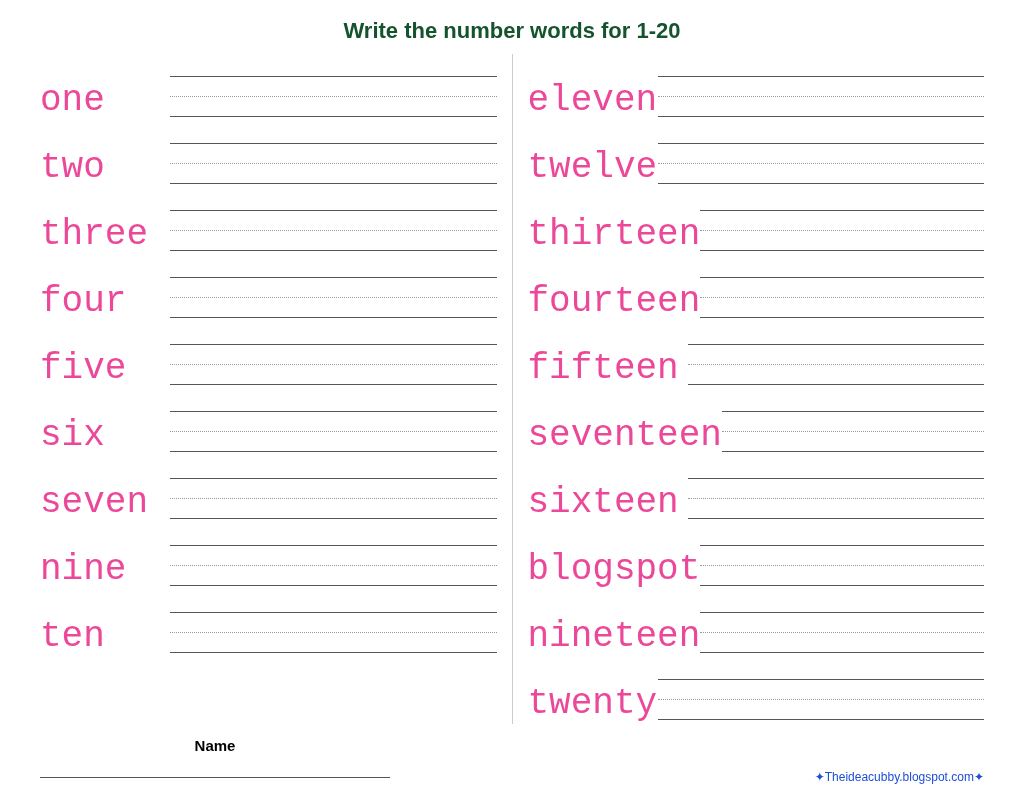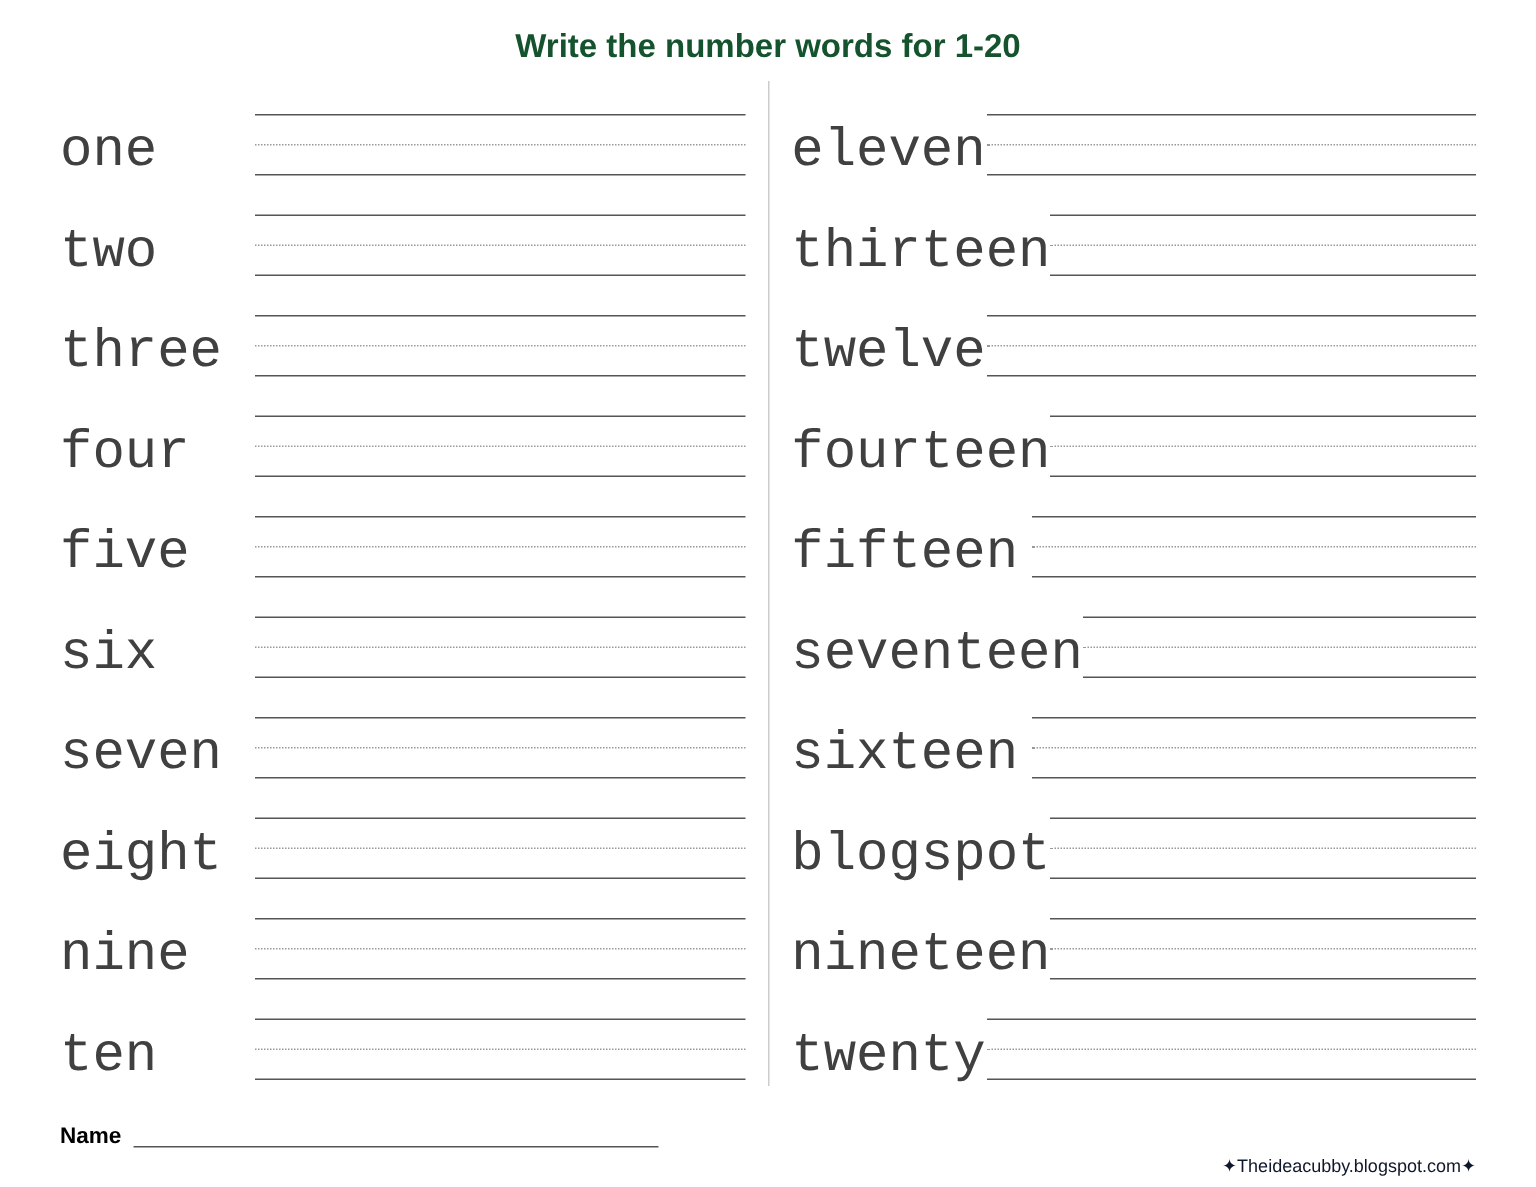--- a/index.html
+++ b/index.html
@@ -41,21 +41,21 @@
       display: flex;
       align-items: flex-end;
       margin-bottom: 2px;
       position: relative;
       height: 65px;
     }
     .word-label {
       font-family: 'Courier New', monospace;
       font-size: 36px;
       font-weight: normal;
-      color: #404040;
+      color: #ec4899;
       min-width: 130px;
       line-height: 1;
       position: relative;
       bottom: 0;
     }
     .word-label.wide {
       min-width: 160px;
     }
     .lines-container {
       flex: 1;
@@ -86,34 +86,35 @@
       display: flex;
       align-items: center;
       justify-content: space-between;
       margin-top: 6px;
       padding: 0 10px;
     }
     .name-row {
       display: flex;
       align-items: center;
       gap: 8px;
+      flex-direction: column;
     }
     .name-label {
       font-family: Arial, sans-serif;
       font-weight: bold;
       font-size: 15px;
     }
     .name-line {
       width: 350px;
       border-bottom: 1.5px solid #555;
       height: 16px;
     }
     .website {
       font-size: 12px;
-      color: #0f172a;
+      color: #1d4ed8;
       font-family: Arial, sans-serif;
       margin-top: 40px;
     }
   </style>
 </head>
 <body>
 
 <div class="page">
   <div class="title">Write the number words for  1-20</div>
   <div class="content">
@@ -168,28 +169,20 @@
         </div>
         <div class="word-row">
           <span class="word-label">seven</span>
           <div class="lines-container">
             <div class="write-line solid"></div>
             <div class="write-line dotted"></div>
             <div class="write-line solid"></div>
           </div>
         </div>
         <div class="word-row">
-          <span class="word-label">eight</span>
-          <div class="lines-container">
-            <div class="write-line solid"></div>
-            <div class="write-line dotted"></div>
-            <div class="write-line solid"></div>
-          </div>
-        </div>
-        <div class="word-row">
           <span class="word-label">nine</span>
           <div class="lines-container">
             <div class="write-line solid"></div>
             <div class="write-line dotted"></div>
             <div class="write-line solid"></div>
           </div>
         </div>
         <div class="word-row">
           <span class="word-label">ten</span>
           <div class="lines-container">
@@ -203,29 +196,29 @@
     <div class="column" id="right-col">
         <div class="word-row">
           <span class="word-label">eleven</span>
           <div class="lines-container">
             <div class="write-line solid"></div>
             <div class="write-line dotted"></div>
             <div class="write-line solid"></div>
           </div>
         </div>
         <div class="word-row">
+          <span class="word-label">twelve</span>
+          <div class="lines-container">
+            <div class="write-line solid"></div>
+            <div class="write-line dotted"></div>
+            <div class="write-line solid"></div>
+          </div>
+        </div>
+        <div class="word-row">
           <span class="word-label wide">thirteen</span>
-          <div class="lines-container">
-            <div class="write-line solid"></div>
-            <div class="write-line dotted"></div>
-            <div class="write-line solid"></div>
-          </div>
-        </div>
-        <div class="word-row">
-          <span class="word-label">twelve</span>
           <div class="lines-container">
             <div class="write-line solid"></div>
             <div class="write-line dotted"></div>
             <div class="write-line solid"></div>
           </div>
         </div>
         <div class="word-row">
           <span class="word-label wide">fourteen</span>
           <div class="lines-container">
             <div class="write-line solid"></div>

